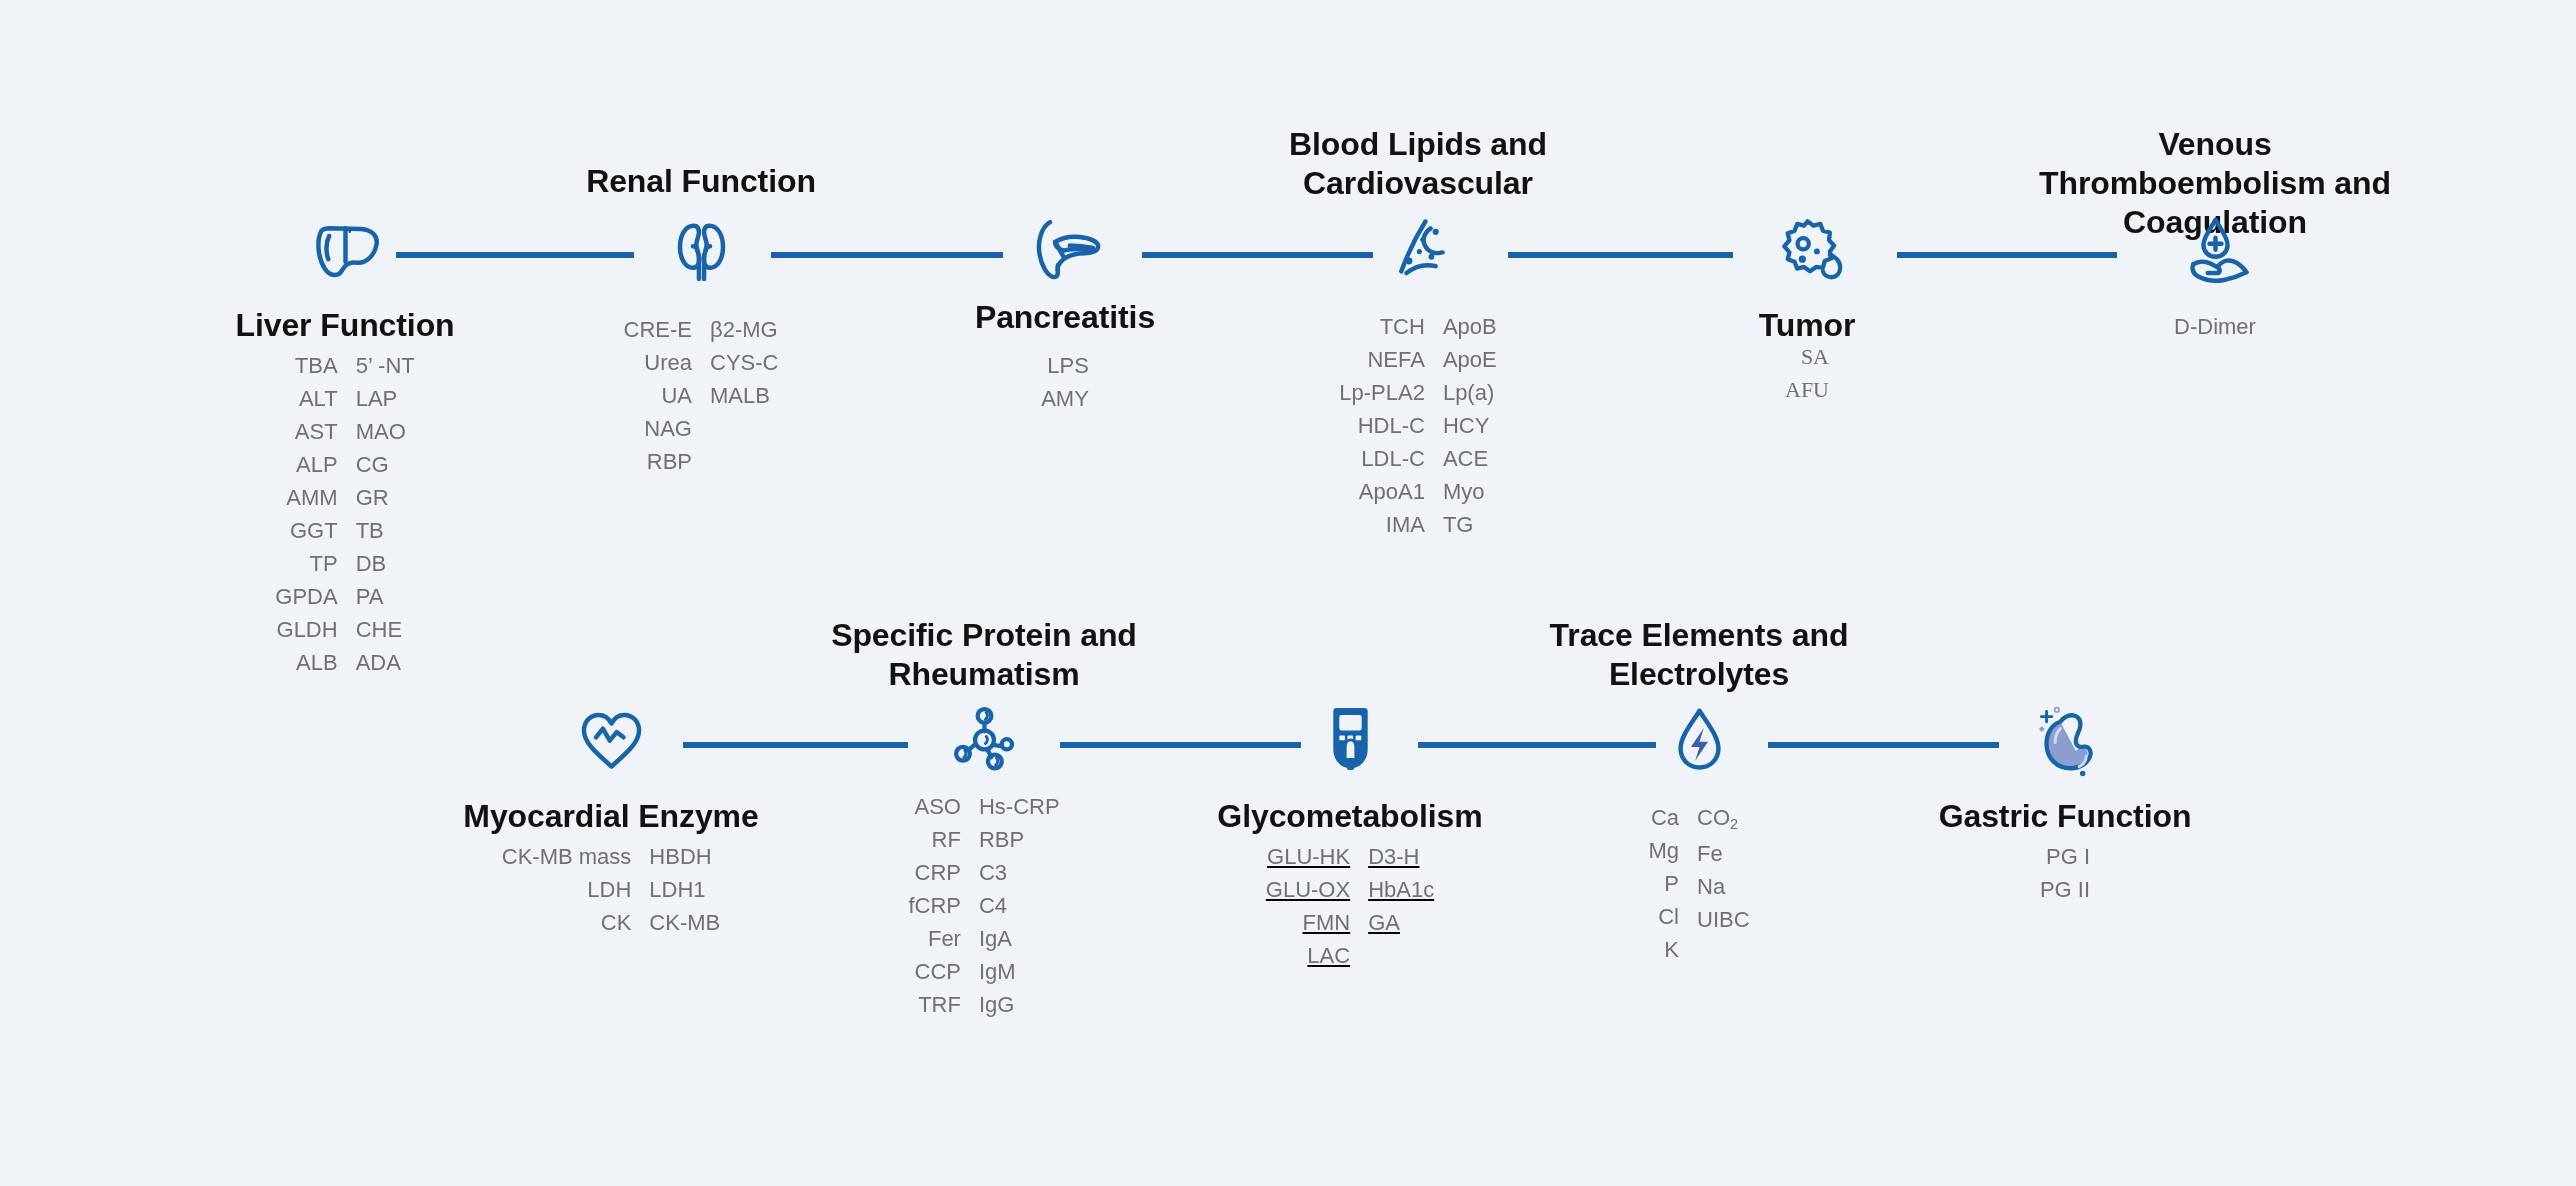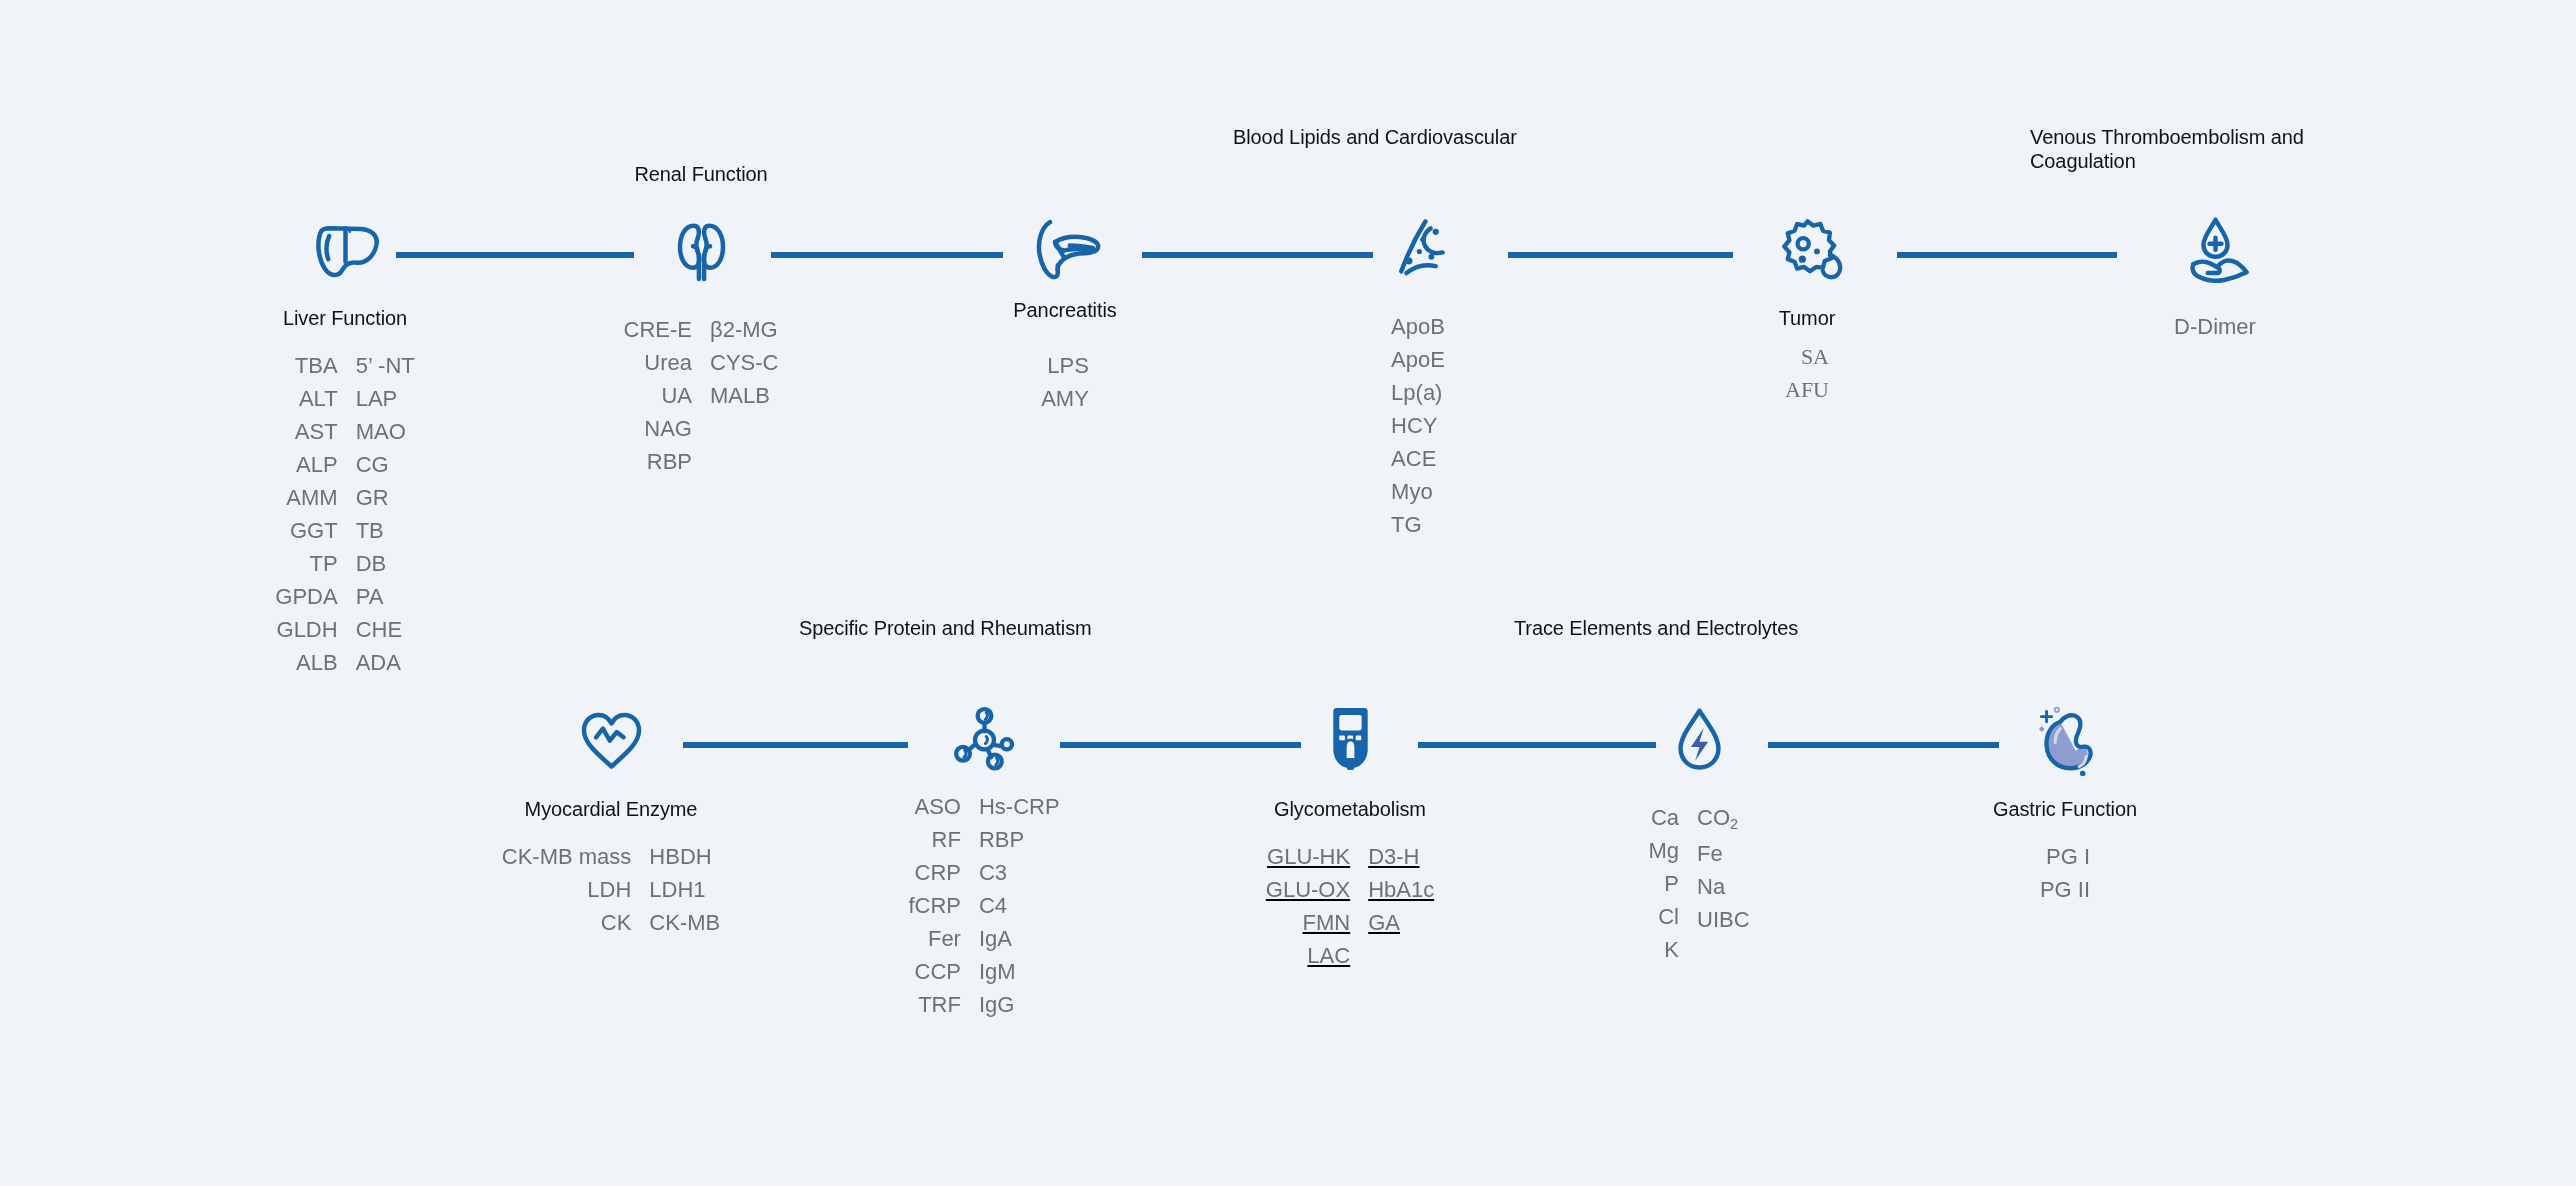--- a/index.html
+++ b/index.html
@@ -15,22 +15,22 @@
   .node { position: absolute; }
   .icon-wrap {
     position: absolute; width: 99px; height: 99px;
     left: 50%; transform: translateX(-50%);
     display: flex; align-items: center; justify-content: center;
   }
   .icon-wrap svg { width: 86px; height: 86px; display: block; }
 
   .node-title {
     position: absolute; left: 50%; transform: translateX(-50%);
-    white-space: nowrap; 
-    color: #121212; font-size: 20px; font-weight: 400;
+    white-space: nowrap; text-align: center;
+    color: #121212; font-size: 32px; font-weight: 700;
     line-height: 1.22; letter-spacing: -0.1px;
   }
   .node-title.two-line { white-space: normal; width: 370px; }
 
   
   .items {
     position: absolute; left: 50%; transform: translateX(-50%);
     display: flex; gap: 18px; justify-content: center;
   }
   .items .col { display: flex; flex-direction: column; }
@@ -163,20 +163,29 @@
         <path d="M64 26 C56 32 54 40 58 47 C62 54 70 56 78 54"></path>
         <path d="M36 78 C46 70 58 67 70 70"></path>
         <circle cx="70" cy="30" r="3.6" fill="#1764ab" stroke="none"></circle>
         <circle cx="55" cy="39" r="3.0" fill="#1764ab" stroke="none"></circle>
         <circle cx="51" cy="53" r="3.0" fill="#1764ab" stroke="none"></circle>
         <circle cx="65" cy="59" r="3.4" fill="#1764ab" stroke="none"></circle>
         <circle cx="39" cy="64" r="4.0" fill="#1764ab" stroke="none"></circle>
       </svg>
     </div>
     <div class="items" style="top:185px;">
+      <div class="col r">
+        <span class="it">TCH</span>
+        <span class="it">NEFA</span>
+        <span class="it">Lp-PLA2</span>
+        <span class="it">HDL-C</span>
+        <span class="it">LDL-C</span>
+        <span class="it">ApoA1</span>
+        <span class="it">IMA</span>
+      </div>
       <div class="col l">
         <span class="it">ApoB</span>
         <span class="it">ApoE</span>
         <span class="it">Lp(a)</span>
         <span class="it">HCY</span>
         <span class="it">ACE</span>
         <span class="it">Myo</span>
         <span class="it">TG</span>
       </div>
     </div>

